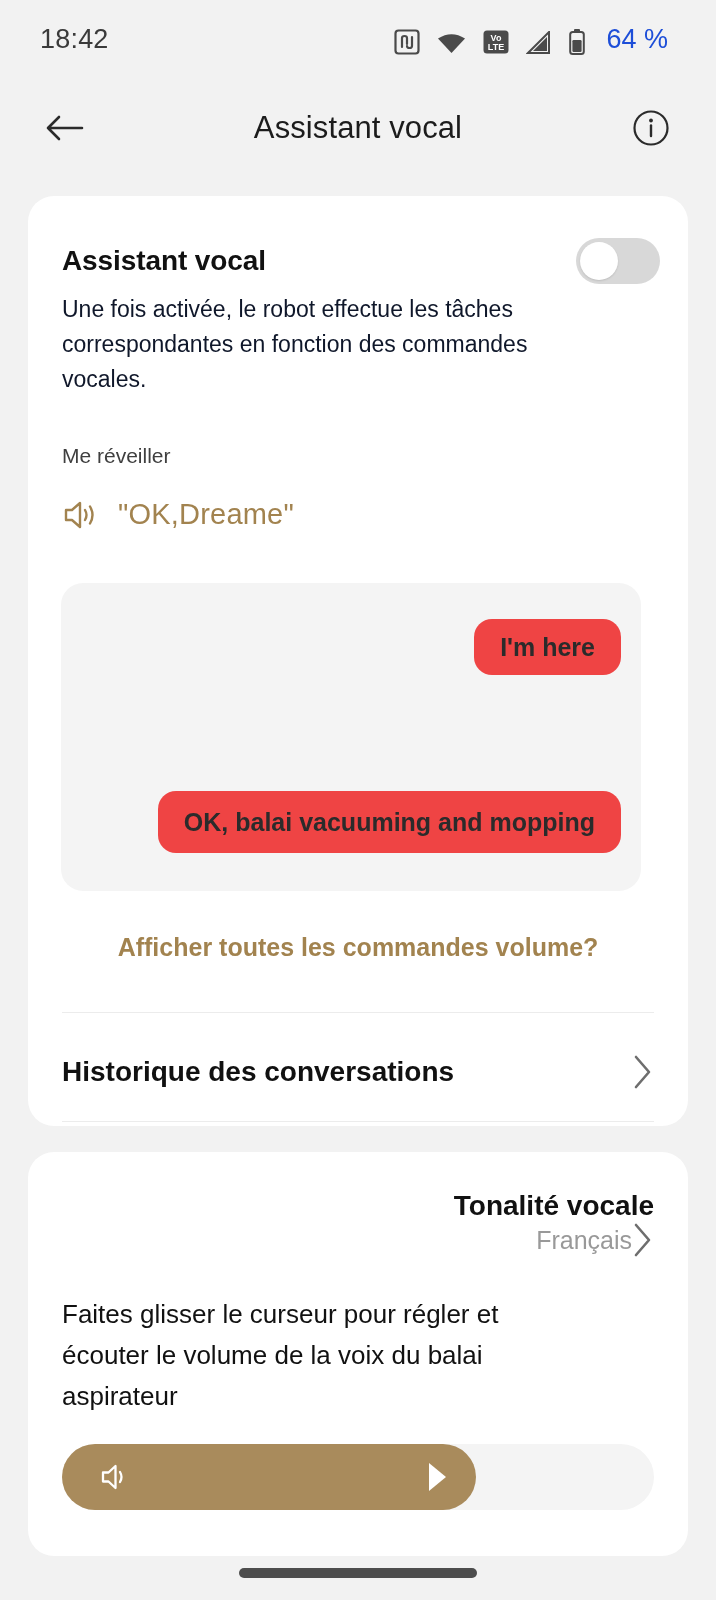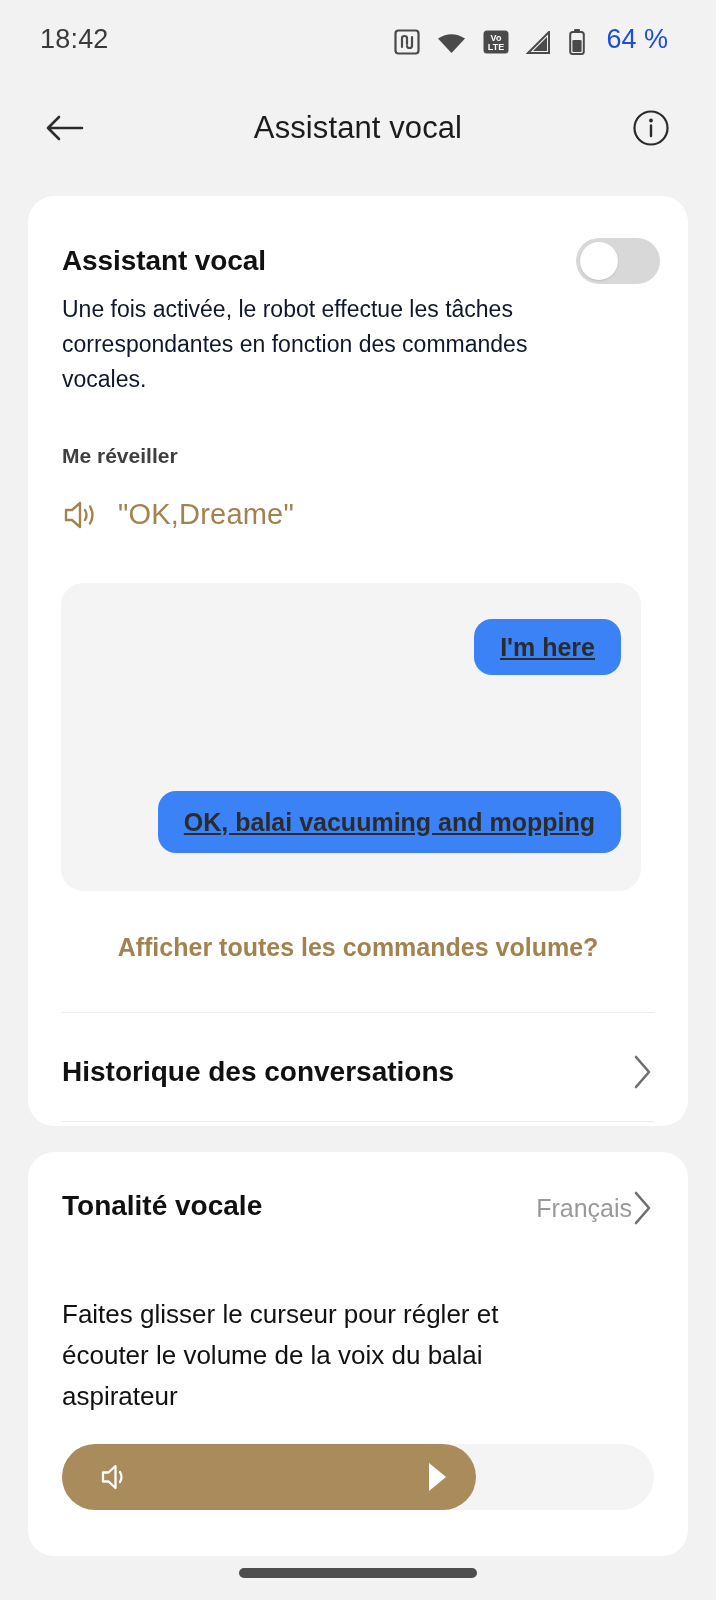--- a/index.html
+++ b/index.html
@@ -129,21 +129,21 @@
     font-size: 23px;
     line-height: 35px;
     color: #0f172a;
   }
 
   
   .wake-label {
     position: absolute;
     top: 248px; left: 34px;
     font-size: 21px;
-    font-weight: bold;
+    font-weight: normal;
     color: #3f3f3f;
   }
   .wake-phrase {
     position: absolute;
     top: 302px; left: 34px;
     display: flex;
     align-items: center;
     gap: 20px;
     cursor: pointer;
   }
@@ -166,21 +166,21 @@
     position: absolute;
     font-size: 25px;
     font-weight: bold;
     color: #2b2b2b;
     padding: 0 26px;
     display: flex;
     align-items: center;
     border-radius: 18px;
     white-space: nowrap;
   }
-  .bubble.white { background: #3b82f6; text-decoration: underline; }
+  .bubble.white { background: #ef4444; }
   .bubble.tan   { background: #e4dcc1; color: #a2834f; }
 
   #bubble-0 { top: 36px;  right: 20px; height: 56px; }
   #bubble-1 { top: 122px; left: 20px;  height: 64px; }
   #bubble-2 { top: 208px; right: 20px; height: 62px; }
 
   
   .link-all {
     position: absolute;
     top: 737px; left: 0; width: 660px;
@@ -217,23 +217,24 @@
     font-weight: bold;
     color: #111111;
   }
 
   
   .tone-row {
     position: absolute;
     top: 38px; left: 34px;
     width: 592px; height: 54px;
     display: flex;
-    align-items: flex-start;
+    align-items: flex-end;
     justify-content: space-between;
     cursor: pointer;
+    flex-direction: column;
   }
   .tone-label {
     font-size: 28px;
     font-weight: bold;
     color: #111111;
   }
   .tone-right {
     display: flex; align-items: center; 
   }
   .tone-value {

